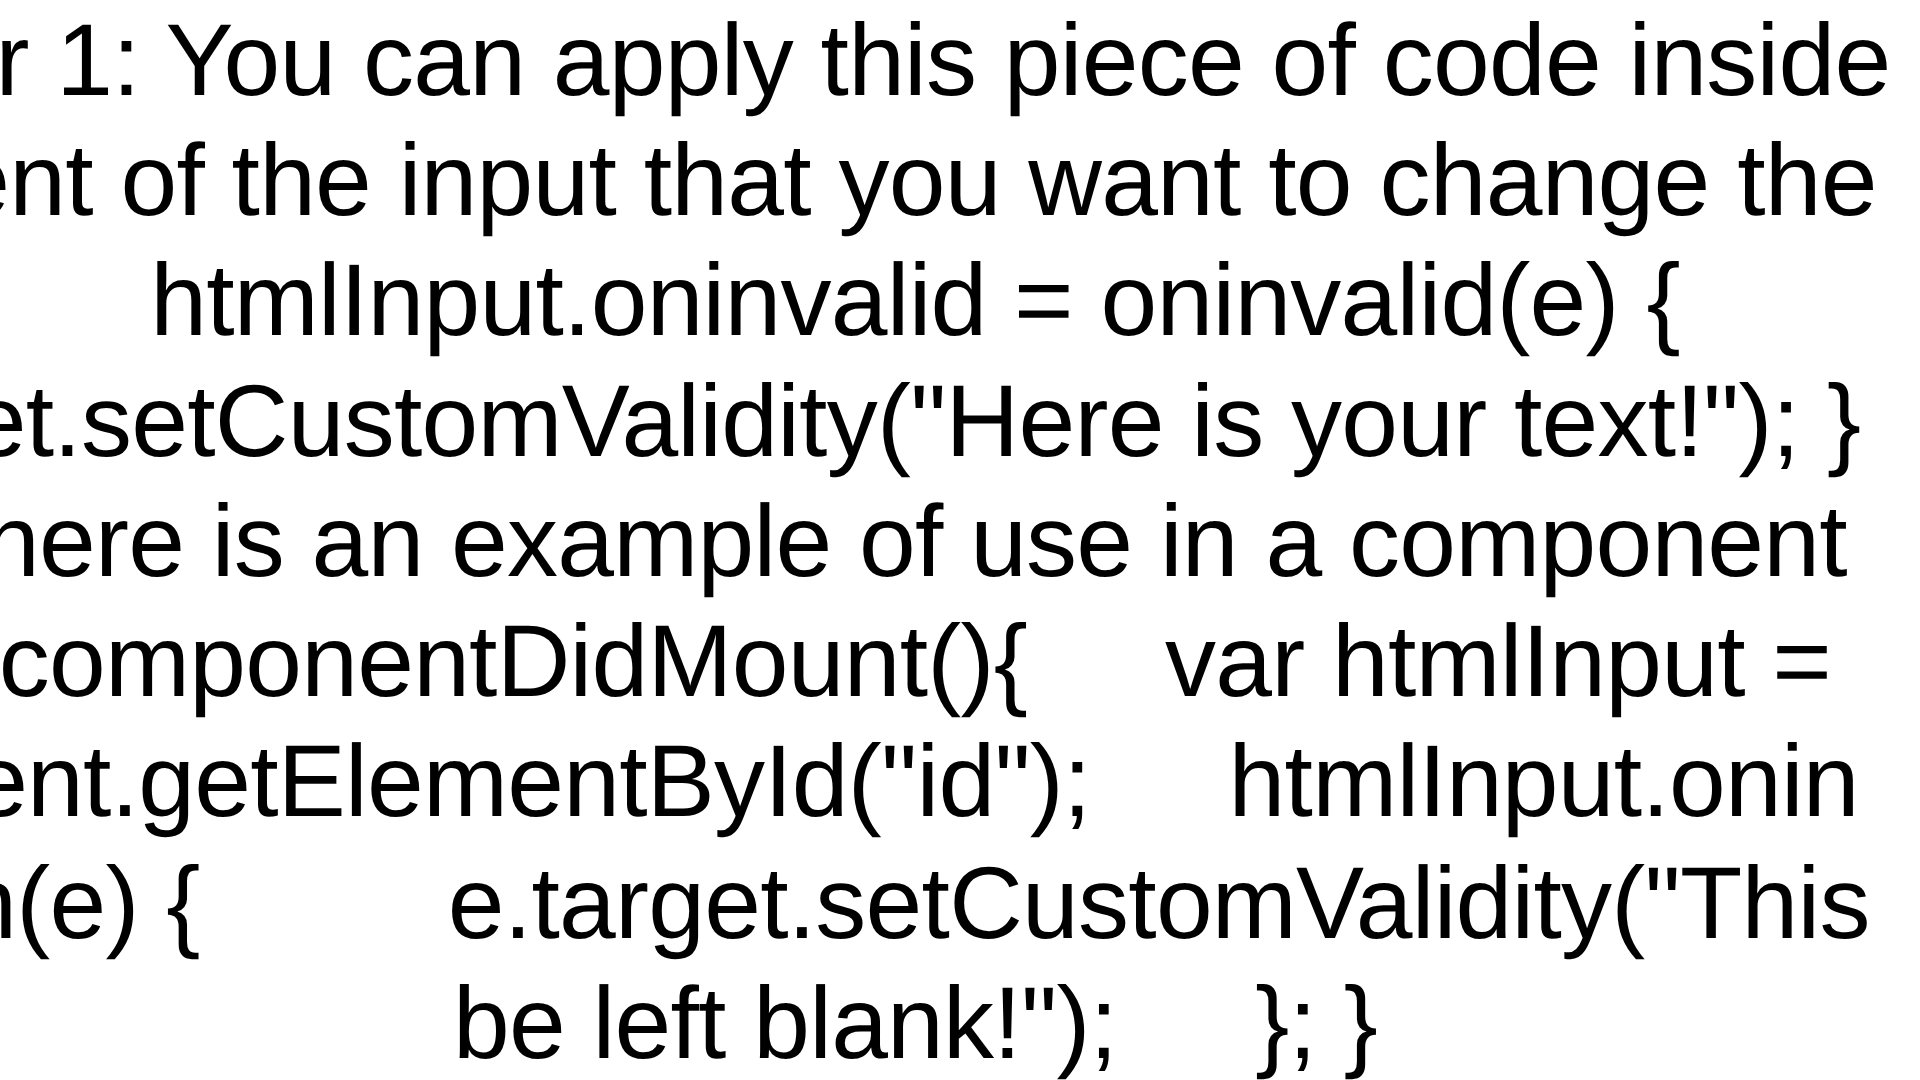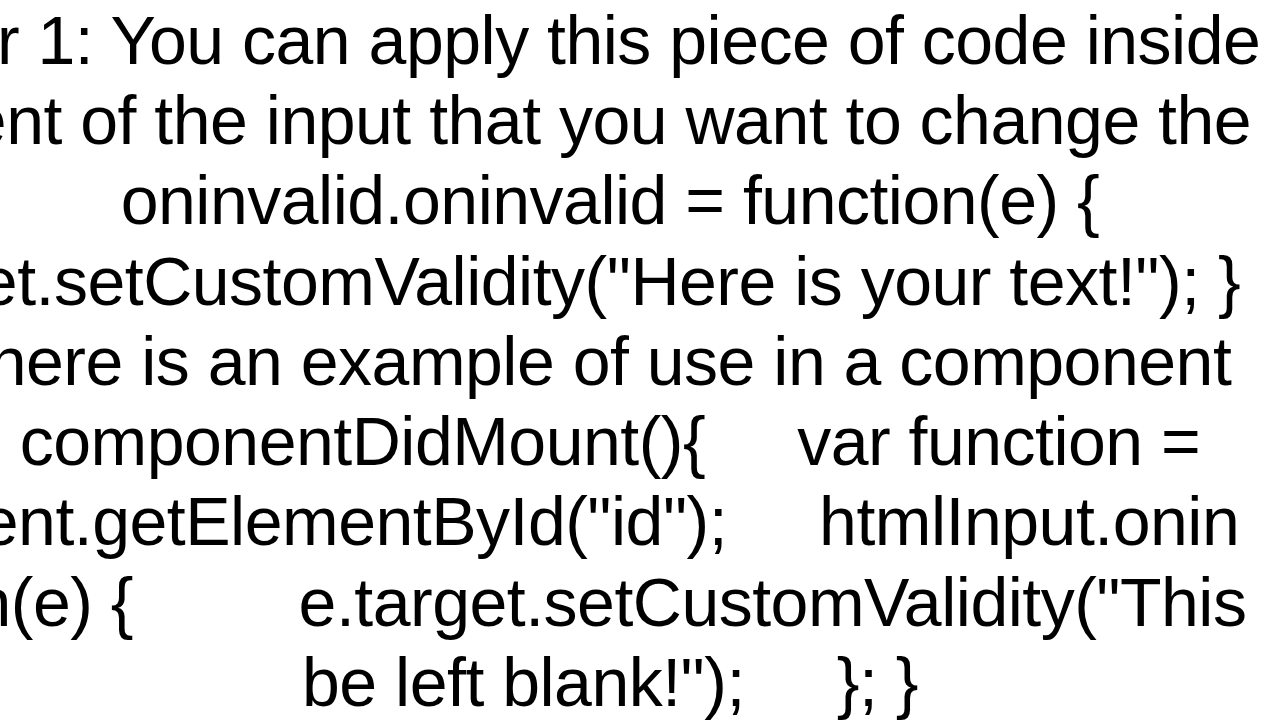--- a/index.html
+++ b/index.html
@@ -29,20 +29,20 @@
     letter-spacing: -0.5px;
     white-space: pre-wrap;
   }
 </style>
 </head>
 <body>
 
 <div class="viewport">
   <div class="text-block"><span>er 1: You can apply this piece of code inside</span>
 <span>ent of the input that you want to change the</span>
-<span>oninvalid.oninvalid = function(e) {</span>
+<span>htmlInput.oninvalid = oninvalid(e) {</span>
 <span>et.setCustomValidity("Here is your text!"); }</span>
 <span>here is an example of use in a component</span>
-<span>componentDidMount(){     var function =</span>
+<span>componentDidMount(){     var htmlInput =</span>
 <span>ent.getElementById("id");     htmlInput.onin</span>
 <span>n(e) {         e.target.setCustomValidity("This</span>
 <span>be left blank!");     }; }</span></div>
 </div>
 
 </body></html>

